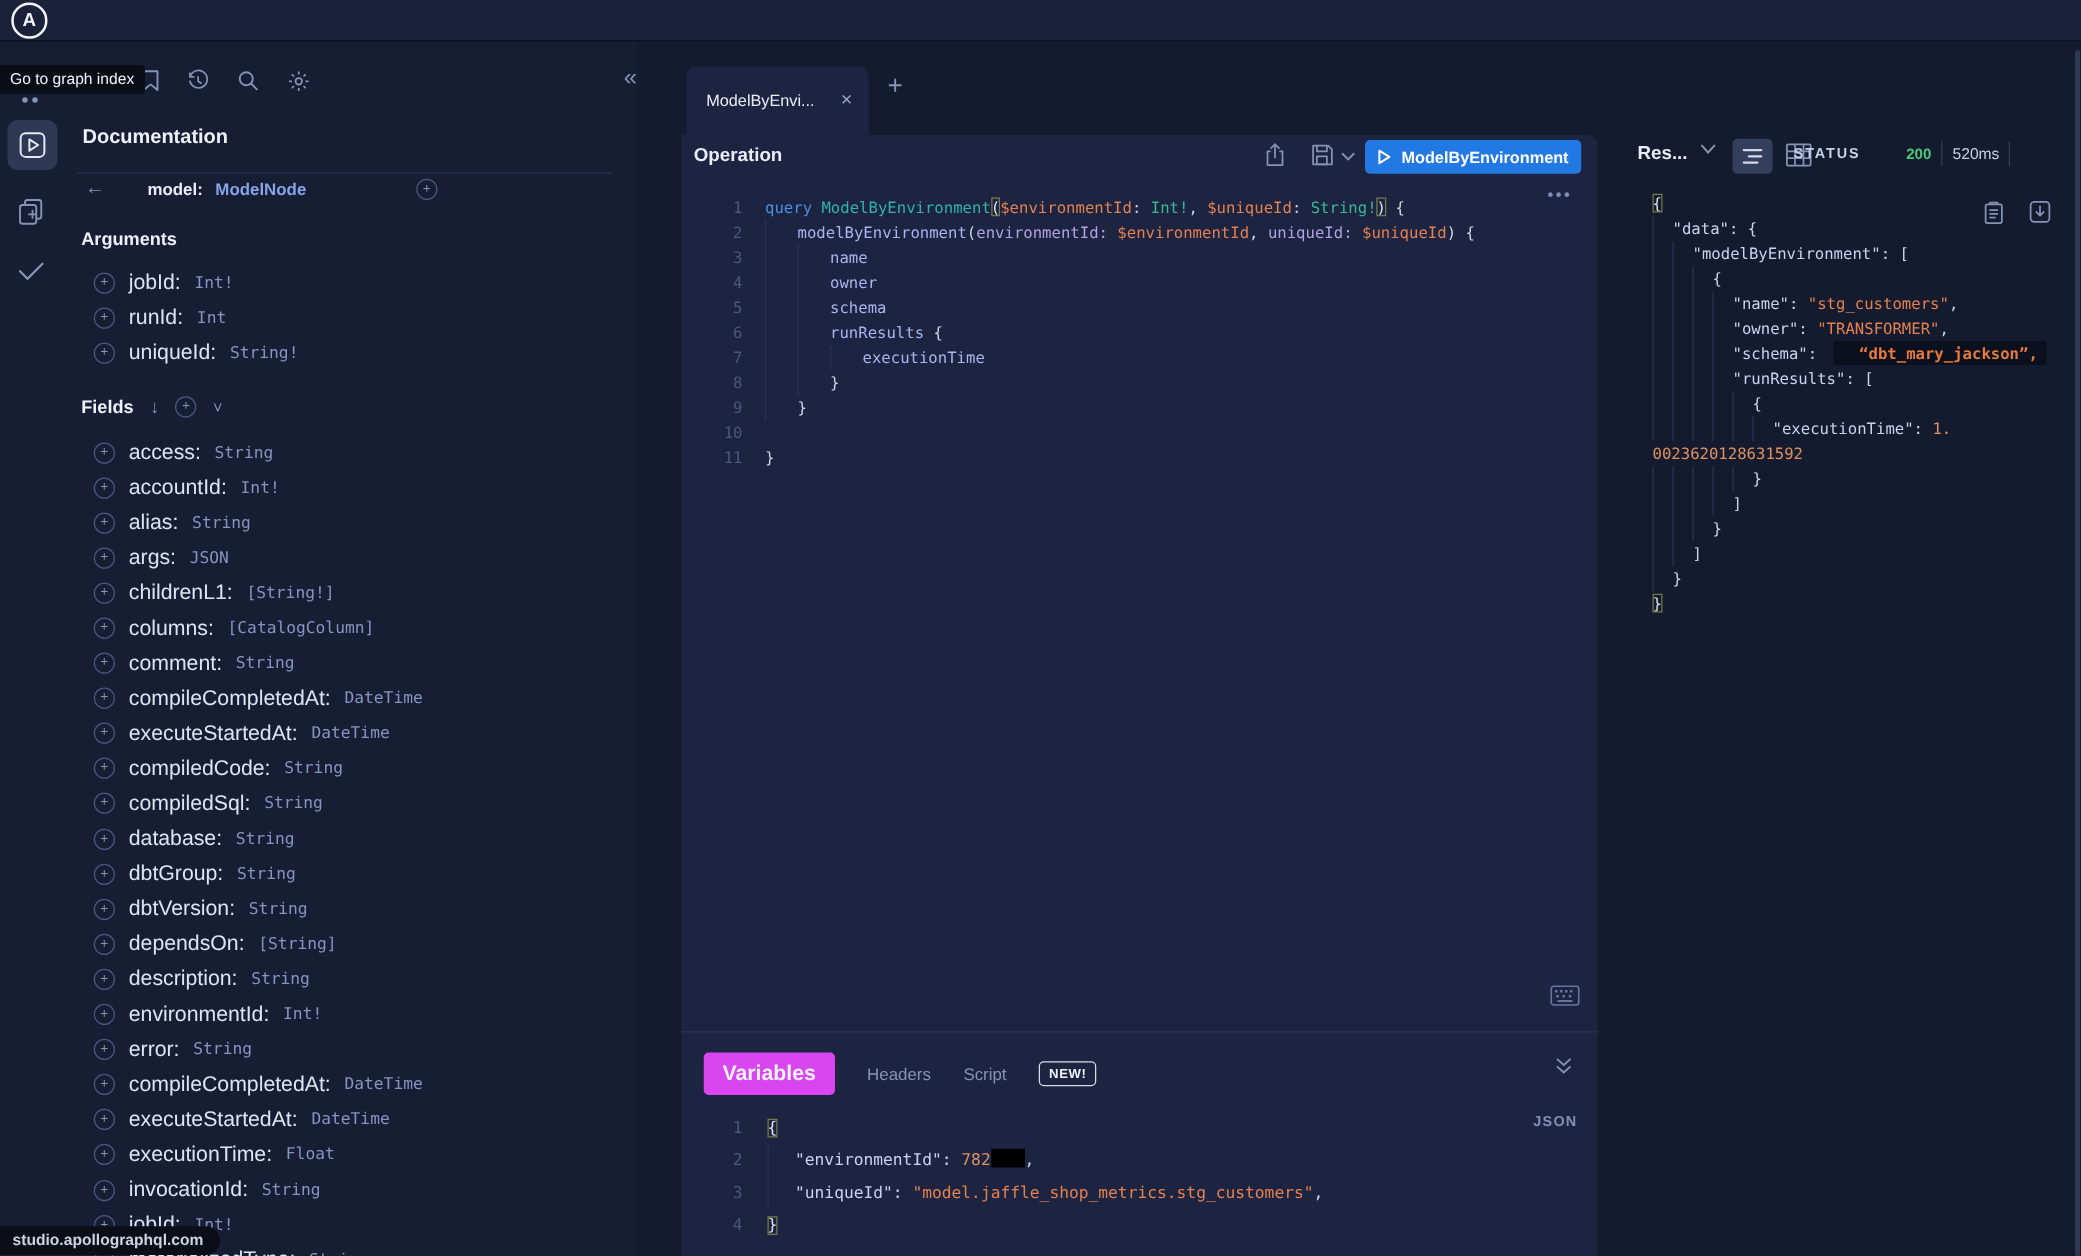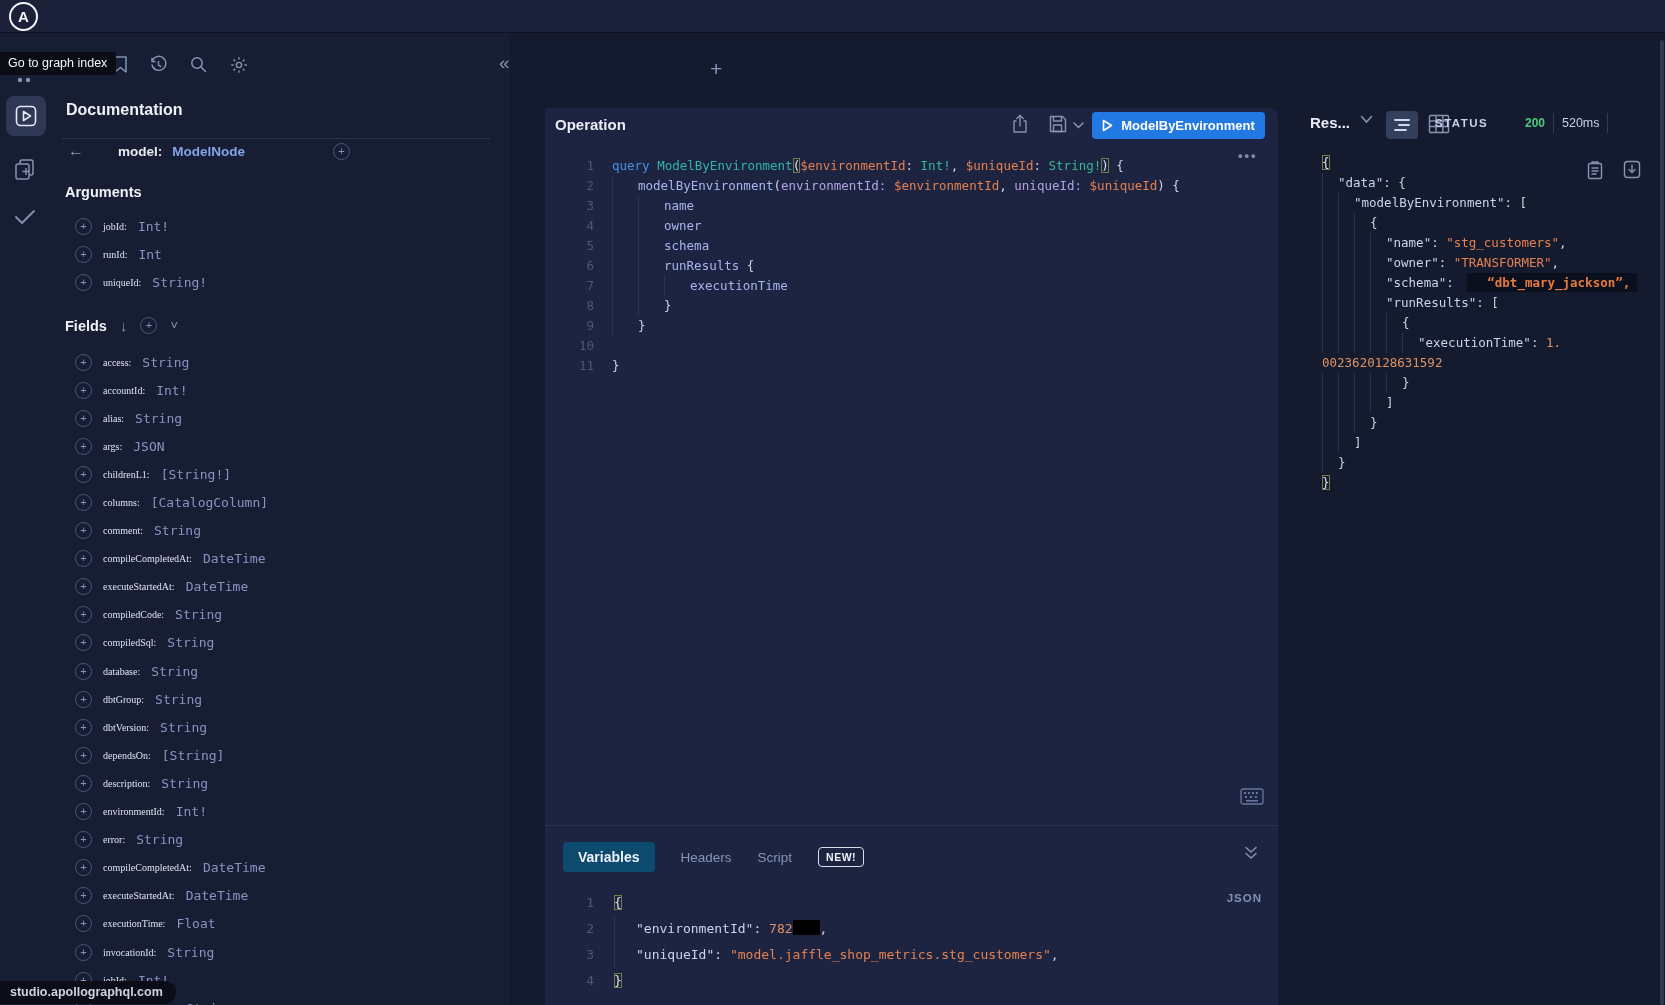--- a/index.html
+++ b/index.html
@@ -39,21 +39,21 @@
   #docTitle { left:66px; top:101px; color:#eef1f8; font-size:16px; font-weight:bold; }
   #docDivider { left:62px; top:138px; width:428px; height:1px; background:#2b3352; }
   #modelRow { left:68px; top:142px; display:flex; align-items:center; gap:10px; }
   #backArrow { color:#8593b5; font-size:16px; }
   .doc-bold { color:#e8ecf5; font-size:13.5px; font-weight:bold; }
   .typelink { color:#84a3e8; font-size:13.5px; font-weight:bold; }
   .pluscirc { width:17px; height:17px; border:1px solid #49587e; border-radius:50%; color:#8593b5;
     font-size:11px; text-align:center; line-height:15px; flex:none; display:inline-block;}
   .sechead { color:#eef1f8; font-size:14.5px; font-weight:bold; position:absolute; }
   .docrow { height:28.1px; display:flex; align-items:center; gap:11px; padding-left:75px; }
-  .docrow .fname { font-family:Liberation Serif, serif; font-size:10px; color:#dde4f2;text-align:right; }
+  .docrow .fname { font-family:Liberation Sans, sans-serif; font-size:17px; color:#dde4f2;text-align:right; }
   .docrow .ftype { font-family:"DejaVu Sans Mono", monospace; font-size:13px; color:#8794c2; }
   #fieldsHead { left:65px; top:317px; display:flex; align-items:center; gap:13px;}
   #tooltipStudio { left:0; top:981px; height:23px; background:#0b0e16; border-radius:0 12px 12px 0;
     color:#ccd3e2; font-size:12.5px; font-weight:bold; line-height:23px; padding:0 13px 0 10px; z-index:40; white-space:nowrap;}
 
   
   #tabActive { left:549px; top:53px; width:146px; height:55px; background:#1d2441; border-radius:8px 8px 0 0;
     display:flex; align-items:center; padding:0 13px 0 16px; z-index:5;}
   #tabActive .tlabel { color:#e9edf6; font-size:13px; flex:1; white-space:nowrap; overflow:hidden;}
   #tabClose { color:#9aa6c5; font-size:16px; margin-left:6px;}
@@ -75,21 +75,21 @@
   .t-ar { color:#b1a3e3; } .t-vr { color:#e5804f; } .t-ty { color:#3ab795; }
   .t-pu { color:#ccd4e6; } .t-key { color:#c9d3ef; } .t-str { color:#e5804f; }
   .t-num { color:#e09160; }
   .t-bx { color:#dde1ec; outline:1px solid #767c49; outline-offset:-1px; }
   .t-rd { display:inline-block; width:27px; height:15px; background:#000; vertical-align:-2px; }
   .t-hl { background:#0a101e; color:#e87a3e; font-weight:bold; padding:2px 7px 2px 20px; margin-left:6px; }
 
   #kbdIcon { left:1240px; top:788px; }
   #varDivider { left:545px; top:825px; width:733px; height:1px; background:#2b3352; }
   #varTabs { left:563px; top:842px; display:flex; align-items:center; gap:26px; }
-  #varTabActive { background:#0c4a6e; border-radius:4px; color:#eef2f8; font-size:14px; font-weight:bold;
+  #varTabActive { background:#d946ef; border-radius:4px; color:#eef2f8; font-size:17px; font-weight:bold;
     padding:7px 15px; }
   .varTab { color:#8593b5; font-size:13.5px; }
   #newBadge { border:1.5px solid #d6dce8; border-radius:4px; color:#eef2f8; font-size:10.5px; font-weight:bold;
     letter-spacing:0.5px; padding:3px 7px; }
   #varCollapse { left:1243px; top:845px; color:#8593b5; }
   #jsonLabel { left:1216px; top:892px; width:46px; text-align:right; color:#8290b5; font-size:11.5px;
     font-weight:bold; letter-spacing:1px; }
 
   
   #resTitle { left:1310px; top:114px; color:#e9edf6; font-size:15px; font-weight:bold; }
@@ -341,20 +341,24 @@
         <span class="fname">jobId:</span>
         <span class="ftype">Int!</span>
       </div>
       <div class="docrow">
         <span class="pluscirc">+</span>
         <span class="fname">materializedType:</span>
         <span class="ftype">String</span>
       </div>
     </div>
 
+  <div id="tabActive" class="abs">
+    <span class="tlabel">ModelByEnvi...</span>
+    <span id="tabClose">×</span>
+  </div>
   <div id="newTab" class="abs">+</div>
 
   <div id="card" class="abs"></div>
   <div id="opTitle" class="abs">Operation</div>
   <svg class="abs" style="left:1010px; top:114px;" width="20" height="21" viewBox="0 0 20 21">
     <g fill="none" stroke="#8593b5" stroke-width="1.4" stroke-linecap="round" stroke-linejoin="round">
       <path d="M6 7H4v11h12V7h-2"></path>
         <path d="M10 1.5V12"></path>
         <path d="M6.8 4.5L10 1.5l3.2 3"></path>
     </g>

